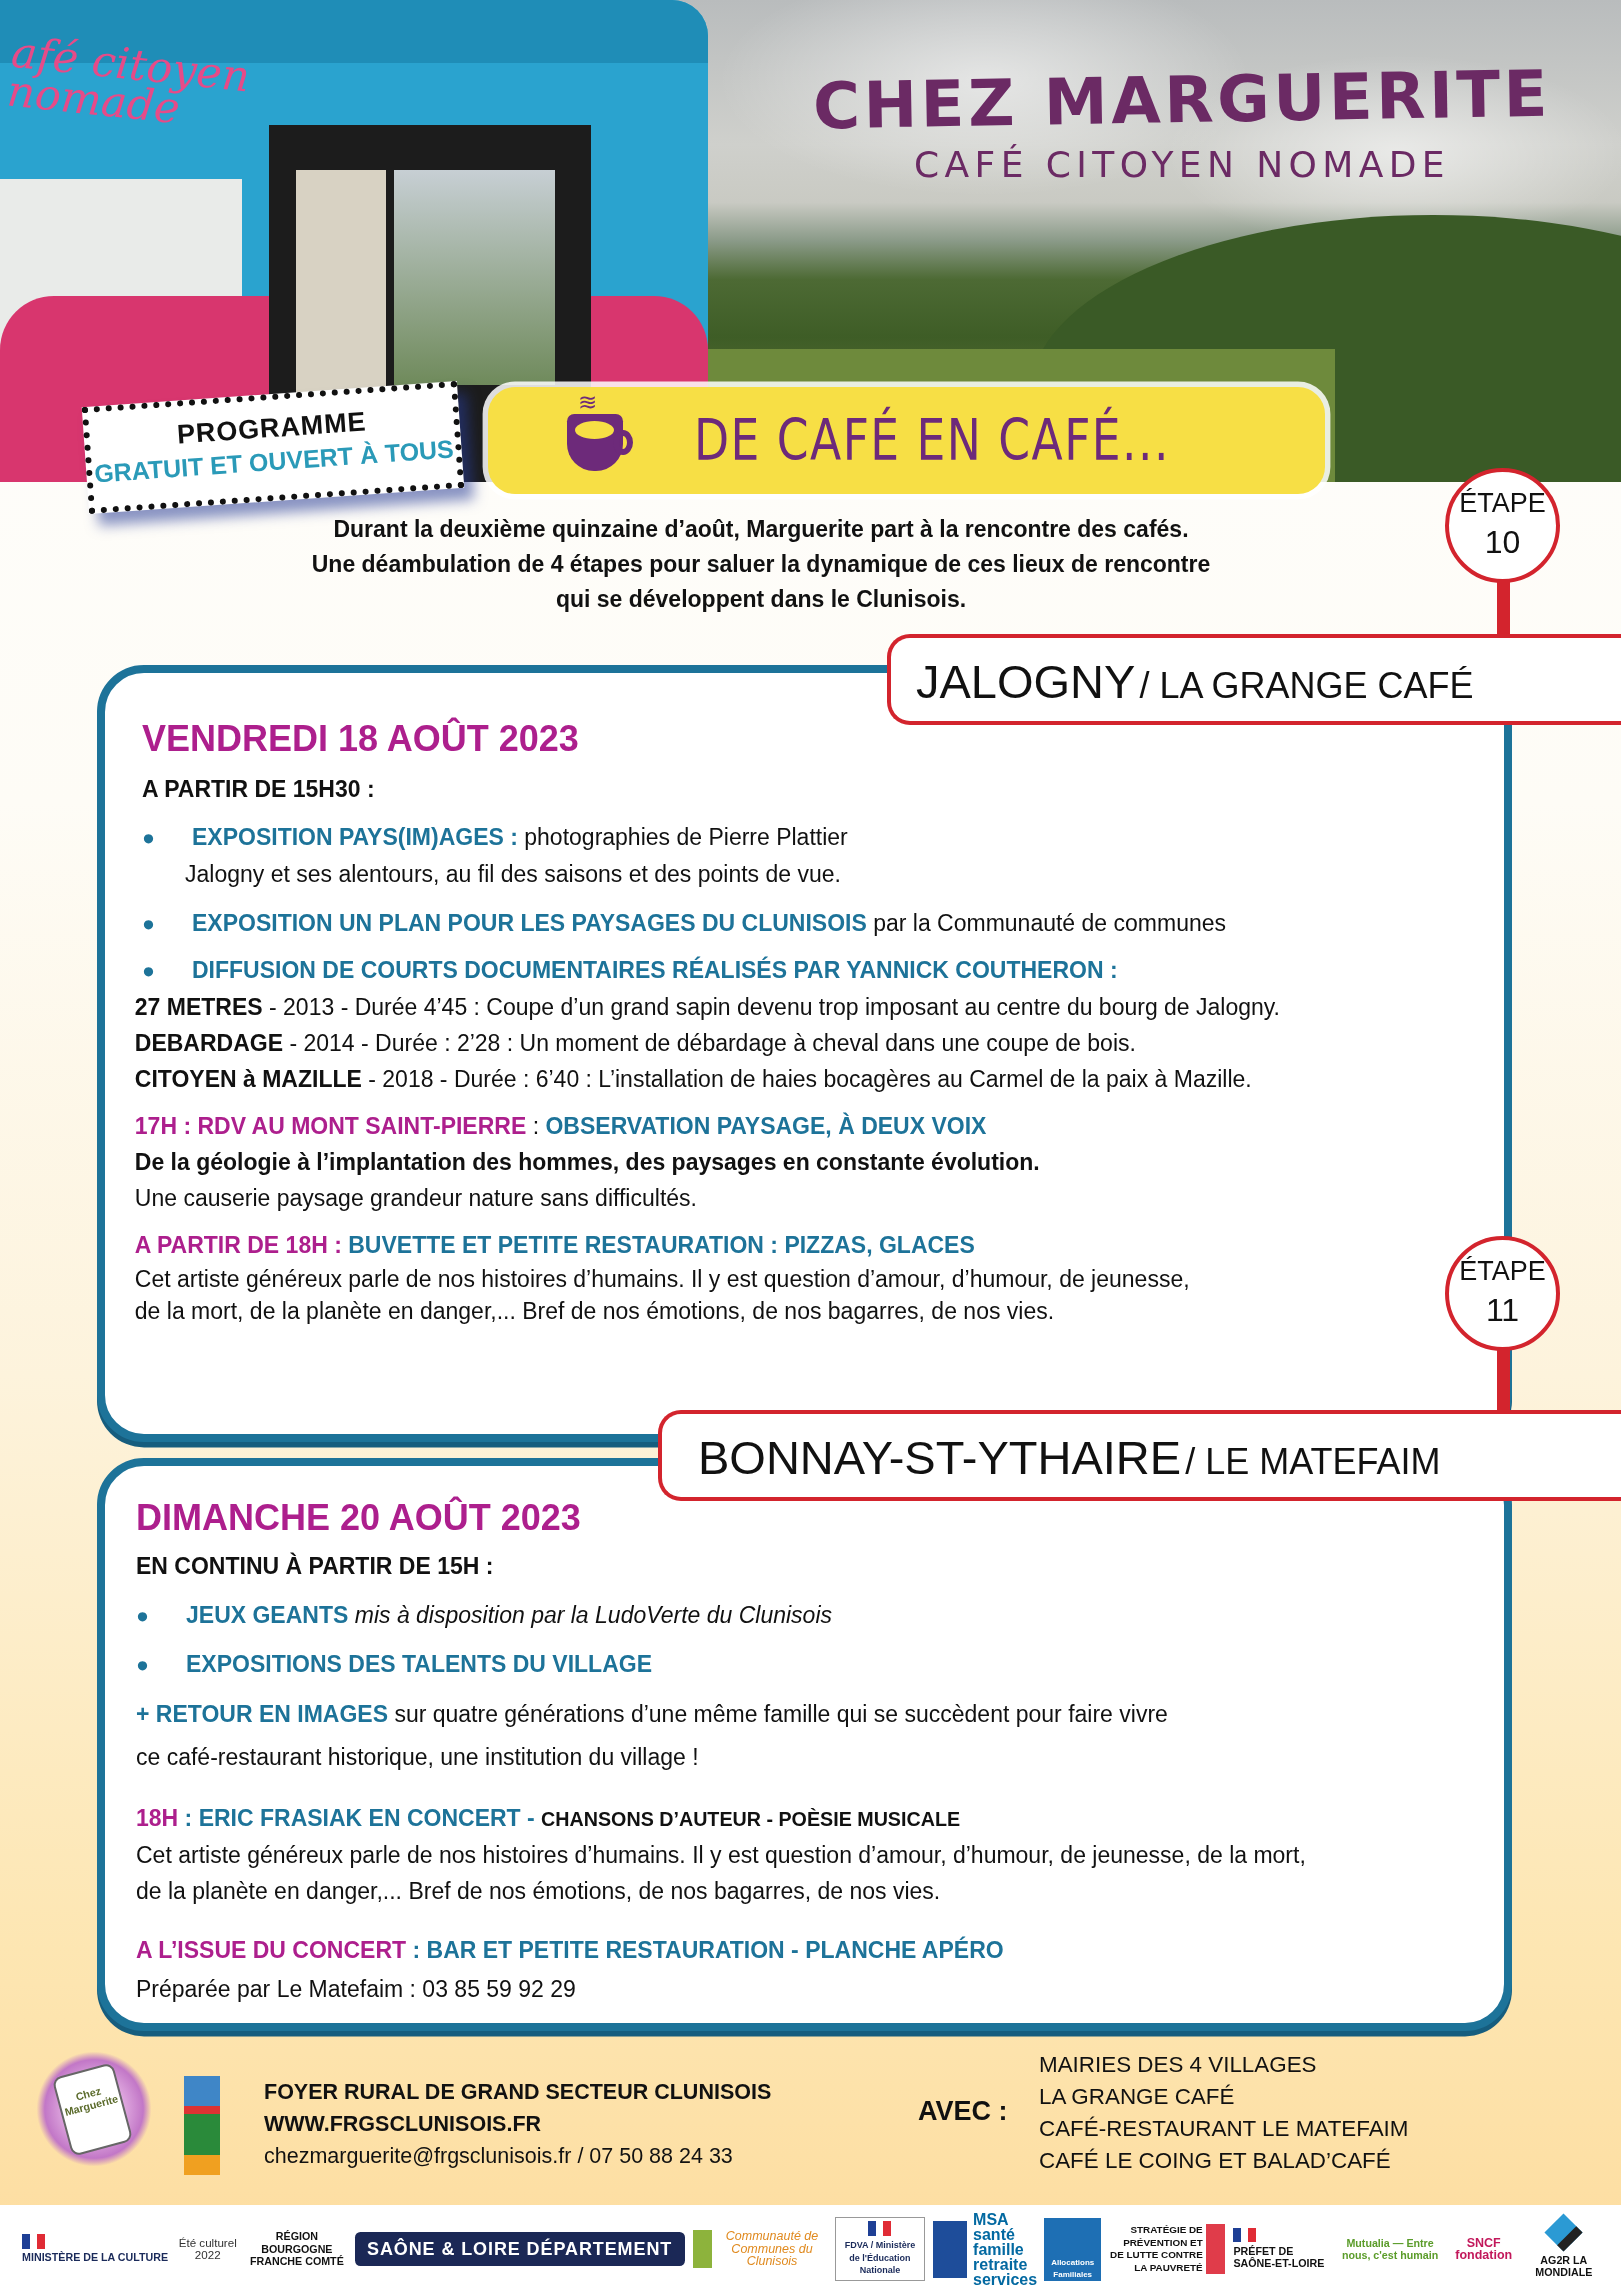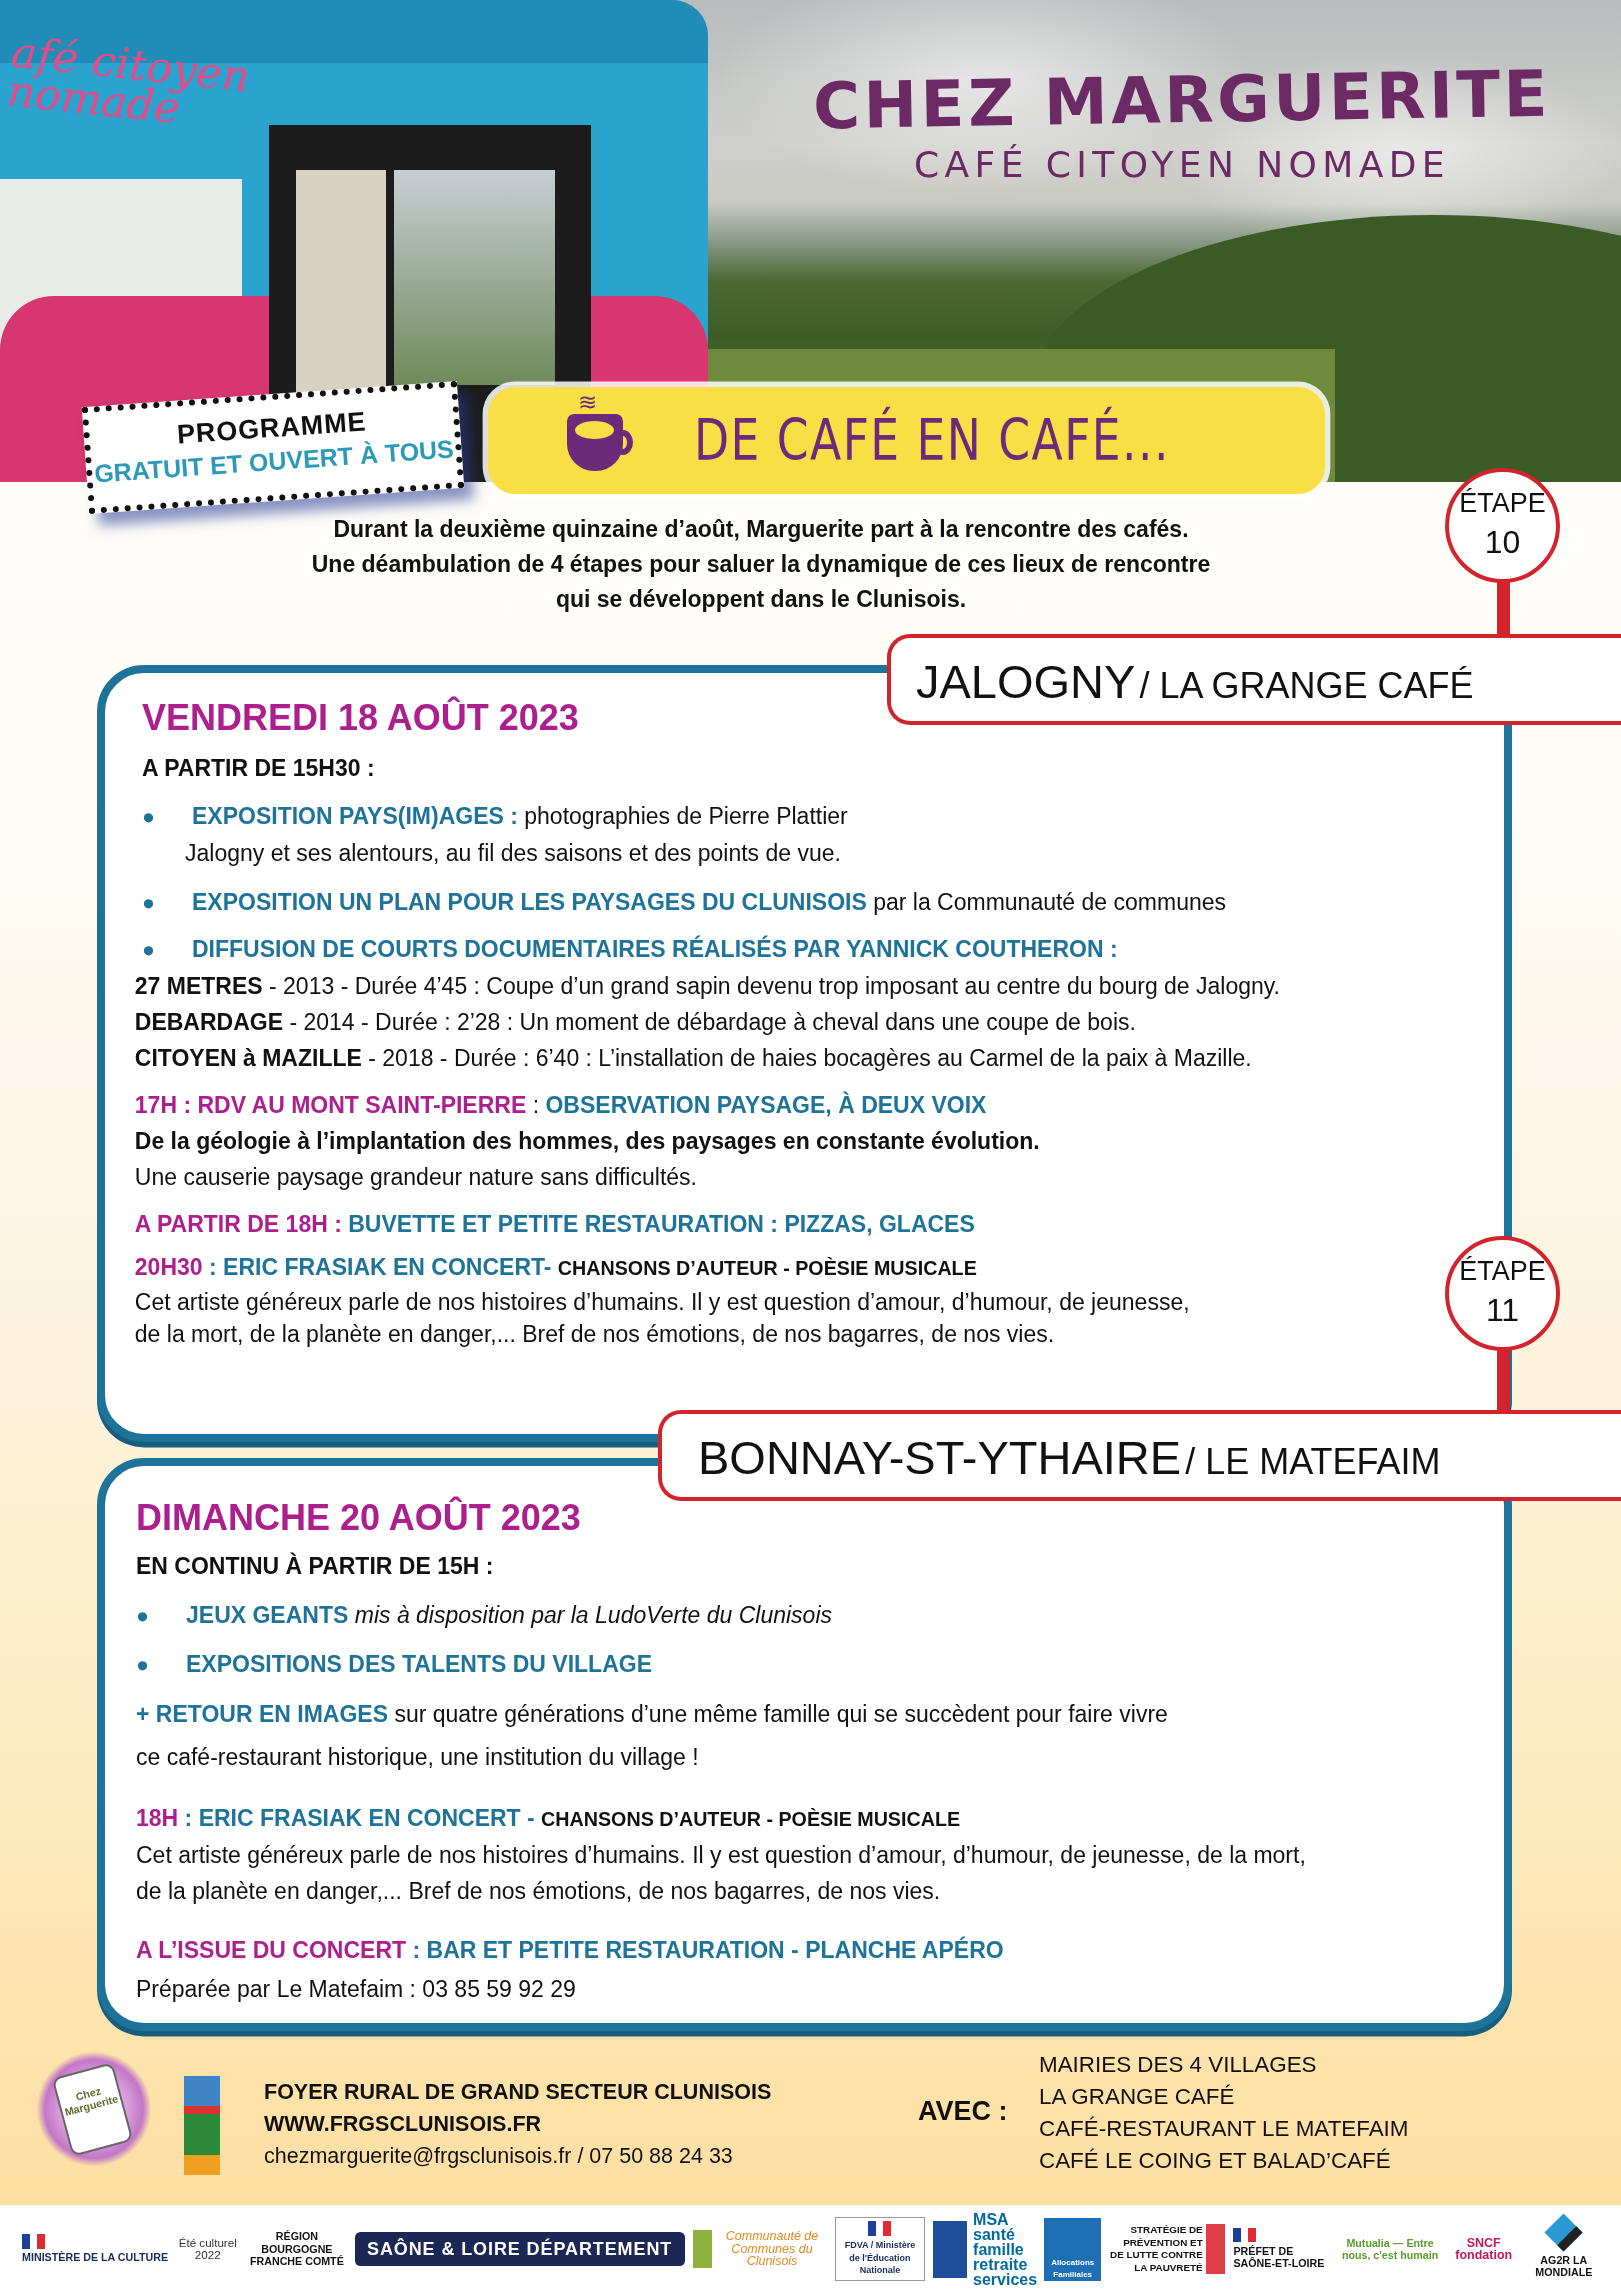--- a/index.html
+++ b/index.html
@@ -133,41 +133,40 @@
 </div>
 <div class="abs stem" style="left:1497px;top:580px;height:56px"></div>
 
 <div class="abs evbox" style="left:97px;top:665px;width:1415px;height:777px"></div>
 
 <div class="abs place" style="left:887px;top:634px;width:735px;height:91px;padding-top:16px">
   <span class="big">JALOGNY</span>
   <span class="small">/ LA GRANGE CAFÉ</span>
 </div>
 
-<div class="abs" style="left:142px;top:697px;width:1343px">
+<div class="abs" style="left:142px;top:718px;width:1343px">
   <div class="date">VENDREDI 18 AOÛT 2023</div>
   <div class="line mag" style="margin-top:10.7px">A PARTIR DE 15H30 :</div>
   <div class="line" style="margin-top:12.5px;padding-left:0px">
     <span class="bullet">●</span><span class="blu">EXPOSITION PAYS(IM)AGES :</span> <span>photographies de Pierre Plattier</span>
   </div>
   <div class="line" style="padding-left:43px">Jalogny et ses alentours, au fil des saisons et des points de vue.</div>
   <div class="line" style="margin-top:12.5px">
     <span class="bullet">●</span><span class="blu">EXPOSITION UN PLAN POUR LES PAYSAGES DU CLUNISOIS</span> <span>par la Communauté de communes</span>
   </div>
   <div class="line" style="margin-top:10.7px">
     <span class="bullet">●</span><span class="blu">DIFFUSION DE COURTS DOCUMENTAIRES RÉALISÉS PAR YANNICK COUTHERON :</span>
   </div>
   <div class="line" style="margin-left:-7.2px"><span class="blk">27 METRES</span> <span>- 2013 - Durée 4’45 : Coupe d’un grand sapin devenu trop imposant au centre du bourg de Jalogny.</span></div>
   <div class="line" style="margin-left:-7.2px"><span class="blk">DEBARDAGE</span> <span>- 2014 - Durée : 2’28 : Un moment de débardage à cheval dans une coupe de bois.</span></div>
   <div class="line" style="margin-left:-7.2px"><span class="blk">CITOYEN à MAZILLE</span> <span>- 2018 - Durée : 6’40 : L’installation de haies bocagères au Carmel de la paix à Mazille.</span></div>
   <div class="line" style="margin-top:10.7px;margin-left:-7.2px"><span class="mag">17H : RDV AU MONT SAINT-PIERRE</span><span> : </span><span class="blu">OBSERVATION PAYSAGE, À DEUX VOIX</span></div>
   <div class="line blk" style="margin-left:-7.2px">De la géologie à l’implantation des hommes, des paysages en constante évolution.</div>
   <div class="line" style="margin-left:-7.2px">Une causerie paysage grandeur nature sans difficultés.</div>
   <div class="line" style="margin-top:10.7px;margin-left:-7.2px"><span class="mag">A PARTIR DE 18H :</span> <span class="blu">BUVETTE ET PETITE RESTAURATION : PIZZAS, GLACES</span></div>
-  <div class="line" style="margin-top:7.2px;margin-left:-7.2px"><span class="mag">20H30</span><span class="blu"> : </span><span class="blu">ERIC FRASIAK EN CONCERT-</span> <span class="blk sm">CHANSONS D’AUTEUR - POÈSIE MUSICALE</span></div>
   <div class="line" style="margin-left:-7.2px;line-height:32px">Cet artiste généreux parle de nos histoires d’humains. Il y est question d’amour, d’humour, de jeunesse,</div>
   <div class="line" style="margin-left:-7.2px;line-height:32px">de la mort, de la planète en danger,... Bref de nos émotions, de nos bagarres, de nos vies.</div>
 </div>
 
 <div class="abs etape" style="left:1445px;top:1236px">
   <div class="l1">ÉTAPE</div>
   <div class="l2">11</div>
 </div>
 <div class="abs stem" style="left:1497px;top:1348px;height:63px"></div>
 

